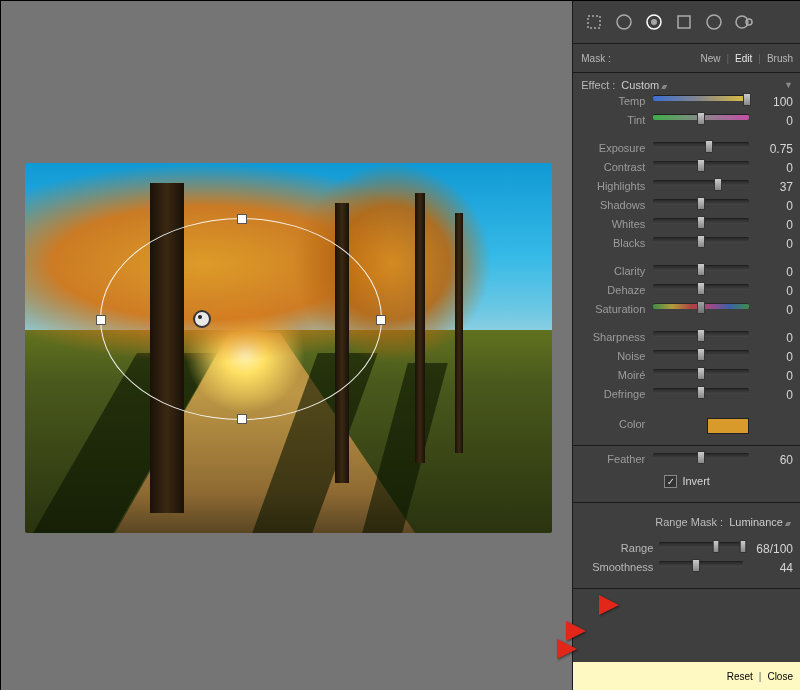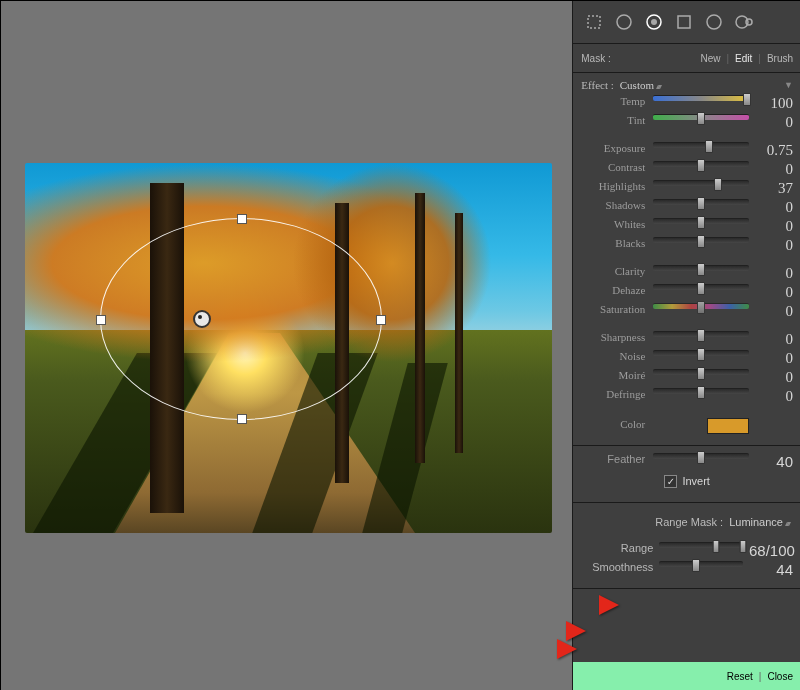--- a/index.html
+++ b/index.html
@@ -46,30 +46,30 @@
   .effectrow{display:flex;align-items:center;margin-bottom:4px;}
   .tri{font-size:9px;color:#888;margin-left:auto;}
   .select{color:#ccc;margin-left:6px;}
   .ud{font-size:8px;color:#888;letter-spacing:-2px;margin-left:2px;}
 
   .sl{display:flex;align-items:flex-start;height:18px;margin:1px 0;}
   .lab{width:64px;text-align:right;color:#9c9c9c;margin-right:8px;font-size:11px;}
   .track{flex:1;height:5px;background:linear-gradient(to bottom,#2a2a2a,#464646);position:relative;border-radius:2px;border-top:1px solid #202020;}
   .knob{position:absolute;top:-3px;width:6px;height:11px;background:linear-gradient(to bottom,#ccc,#888);border:1px solid #333;border-radius:1px;transform:translateX(-50%);}
   .knob2{position:absolute;top:-3px;width:5px;height:11px;background:linear-gradient(to bottom,#ccc,#888);border:1px solid #333;border-radius:1px;transform:translateX(-50%);}
-  .val{width:38px;text-align:right;color:#d6d6d6;margin-left:6px;font-size:15px;}
+  .val{width:38px;text-align:right;color:#d6d6d6;margin-left:6px;font-size:12px;}
   .track.temp{background:linear-gradient(to right,#3a6fd4,#888,#e3c23a);}
   .track.tint{background:linear-gradient(to right,#3fae4a,#888,#c44fa7);}
   .track.sat{background:linear-gradient(to right,#3fae4a,#e3c23a,#d44,#c44fa7,#3a6fd4,#3fae4a);opacity:.7;}
   .swatch{width:40px;height:14px;border:1px solid #222;background:#d89a2a;margin-left:auto;}
   .chk{width:11px;height:11px;border:1px solid #888;display:inline-flex;align-items:center;justify-content:center;color:#ddd;font-size:10px;margin-right:5px;background:#333;}
 
   .arrow{position:absolute;width:0;height:0;border-top:10px solid transparent;border-bottom:10px solid transparent;border-left:20px solid #e3261a;filter:drop-shadow(1px 1px 1px rgba(0,0,0,.5));}
   .rm-lab{width:72px;text-align:right;color:#b8b8b8;margin-right:6px;font-size:11px;}
-  .bottomrow{justify-content:flex-end;position:absolute;bottom:0;left:572px;right:0;background:#86efac;}
+  .bottomrow{justify-content:flex-end;position:absolute;bottom:0;left:572px;right:0;background:#fef9c3;}
   .btm-left{position:absolute;left:580px;bottom:4px;width:16px;height:14px;border:1px solid #222;background:#4a4a4a;}
   .btm-left::after{content:"";position:absolute;left:3px;bottom:2px;width:4px;height:4px;background:#888;}
 </style>
 </head>
 <body>
 
 <div id="frame">
 
   <div id="canvas">
     <div id="photo">
@@ -138,21 +138,21 @@
     <div class="maskrow">
       <span>Mask :</span>
       <span class="spacer"></span>
       <span>New</span>
       <span class="pipe">|</span>
       <span class="active">Edit</span>
       <span class="pipe">|</span>
       <span>Brush</span>
     </div>
 
-    <div class="sect" style="position:relative;font-family:Liberation Serif, serif;">
+    <div class="sect" style="position:relative;">
       <div class="effectrow">
         <span>Effect :</span>
         <span class="select"><span>Custom</span><span class="ud">▴▾</span></span>
         <span class="tri">▼</span>
       </div>
 
       <div class="sl">
           <span class="lab">Temp</span>
           <div class="track temp">
             <div class="knob" style="left: 98%;"></div>
@@ -272,21 +272,21 @@
         <span class="val" style="visibility:hidden">0</span>
       </div>
     </div>
 
     <div class="sect">
       <div class="sl">
           <span class="lab">Feather</span>
           <div class="track">
             <div class="knob" style="left: 50%;"></div>
           </div>
-          <span class="val">40</span>
+          <span class="val">60</span>
         </div>
       <div class="sl" style="justify-content:center;margin-top:4px;">
         <span class="chk">✓</span>
         <span style="color:#d6d6d6">Invert</span>
       </div>
     </div>
 
     <div class="sect" style="position:relative;padding-top:12px;">
       <div class="sl" style="justify-content:flex-end;margin-bottom:8px;">
         <span style="color:#bbb">Range Mask :</span>

